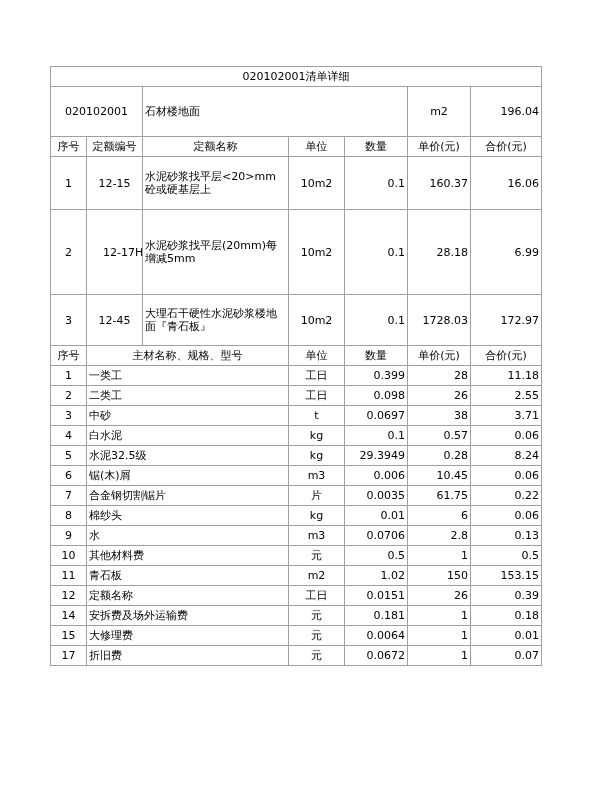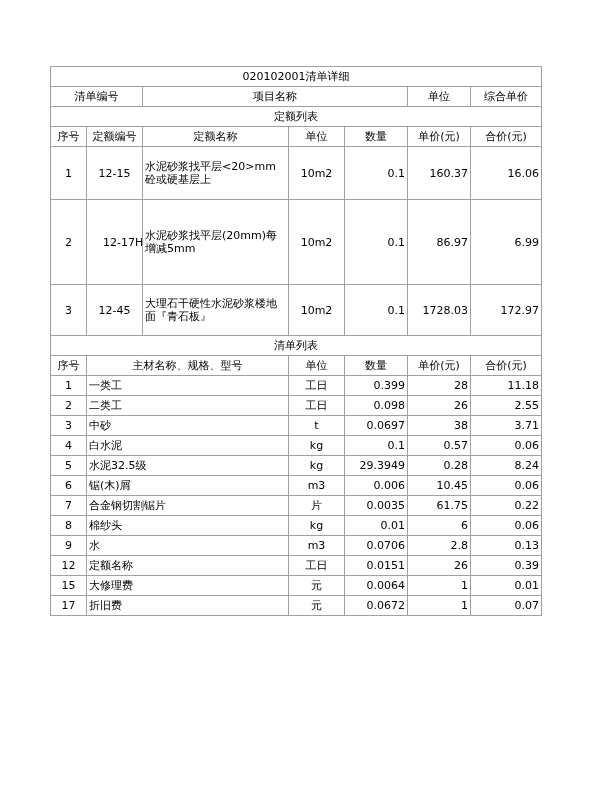--- a/index.html
+++ b/index.html
@@ -25,27 +25,24 @@
       <col style="width:56px">
       <col style="width:63px">
       <col style="width:63px">
       <col style="width:71px">
   </colgroup>
   <tbody id="tbody">
     <tr>
       <td colspan="7" class="c">020102001清单详细</td>
     </tr>
     <tr>
-      <td colspan="2" class="c">清单编号</td>
-      <td colspan="3" class="c">项目名称</td>
-      <td class="c">单位</td>
-      <td class="c">综合单价</td>
-    </tr>
-    <tr>
-      <td colspan="7" class="c">定额列表</td>
+      <td colspan="2" class="c tall">020102001</td>
+      <td colspan="3" class="l tall">石材楼地面</td>
+      <td class="c tall">m2</td>
+      <td class="r tall">196.04</td>
     </tr>
     <tr>
       <td class="c">序号</td>
       <td class="c">定额编号</td>
       <td class="c">定额名称</td>
       <td class="c">单位</td>
       <td class="c">数量</td>
       <td class="c">单价(元)</td>
       <td class="c">合价(元)</td>
     </tr>
@@ -57,36 +54,33 @@
       <td class="r qrow">0.1</td>
       <td class="r qrow">160.37</td>
       <td class="r qrow">16.06</td>
     </tr>
     <tr class="quota-row">
       <td class="c qrow">2</td>
       <td class="c qrow" style="padding:16px">12-17H*2</td>
       <td class="l qrow wrap">水泥砂浆找平层(20mm)每增减5mm</td>
       <td class="c qrow">10m2</td>
       <td class="r qrow">0.1</td>
-      <td class="r qrow">86.97</td>
+      <td class="r qrow">28.18</td>
       <td class="r qrow">6.99</td>
     </tr>
     <tr class="quota-row">
       <td class="c qrow3">3</td>
       <td class="c qrow3">12-45</td>
       <td class="l qrow3 wrap">大理石干硬性水泥砂浆楼地面『青石板』</td>
       <td class="c qrow3">10m2</td>
       <td class="r qrow3">0.1</td>
       <td class="r qrow3">1728.03</td>
       <td class="r qrow3">172.97</td>
     </tr>
     <tr>
-      <td colspan="7" class="c">清单列表</td>
-    </tr>
-    <tr>
       <td class="c">序号</td>
       <td colspan="2" class="c">主材名称、规格、型号</td>
       <td class="c">单位</td>
       <td class="c">数量</td>
       <td class="c">单价(元)</td>
       <td class="c">合价(元)</td>
     </tr>
   <tr>
         <td class="c">1</td>
         <td class="l" colspan="2">一类工</td>
@@ -153,28 +147,52 @@
       </tr>
       <tr>
         <td class="c">9</td>
         <td class="l" colspan="2">水</td>
         <td class="c">m3</td>
         <td class="r">0.0706</td>
         <td class="r">2.8</td>
         <td class="r">0.13</td>
       </tr>
       <tr>
+        <td class="c">10</td>
+        <td class="l" colspan="2">其他材料费</td>
+        <td class="c">元</td>
+        <td class="r">0.5</td>
+        <td class="r">1</td>
+        <td class="r">0.5</td>
+      </tr>
+      <tr>
+        <td class="c">11</td>
+        <td class="l" colspan="2">青石板</td>
+        <td class="c">m2</td>
+        <td class="r">1.02</td>
+        <td class="r">150</td>
+        <td class="r">153.15</td>
+      </tr>
+      <tr>
         <td class="c">12</td>
         <td class="l" colspan="2">定额名称</td>
         <td class="c">工日</td>
         <td class="r">0.0151</td>
         <td class="r">26</td>
         <td class="r">0.39</td>
       </tr>
       <tr>
+        <td class="c">14</td>
+        <td class="l" colspan="2">安拆费及场外运输费</td>
+        <td class="c">元</td>
+        <td class="r">0.181</td>
+        <td class="r">1</td>
+        <td class="r">0.18</td>
+      </tr>
+      <tr>
         <td class="c">15</td>
         <td class="l" colspan="2">大修理费</td>
         <td class="c">元</td>
         <td class="r">0.0064</td>
         <td class="r">1</td>
         <td class="r">0.01</td>
       </tr>
       <tr>
         <td class="c">17</td>
         <td class="l" colspan="2">折旧费</td>

